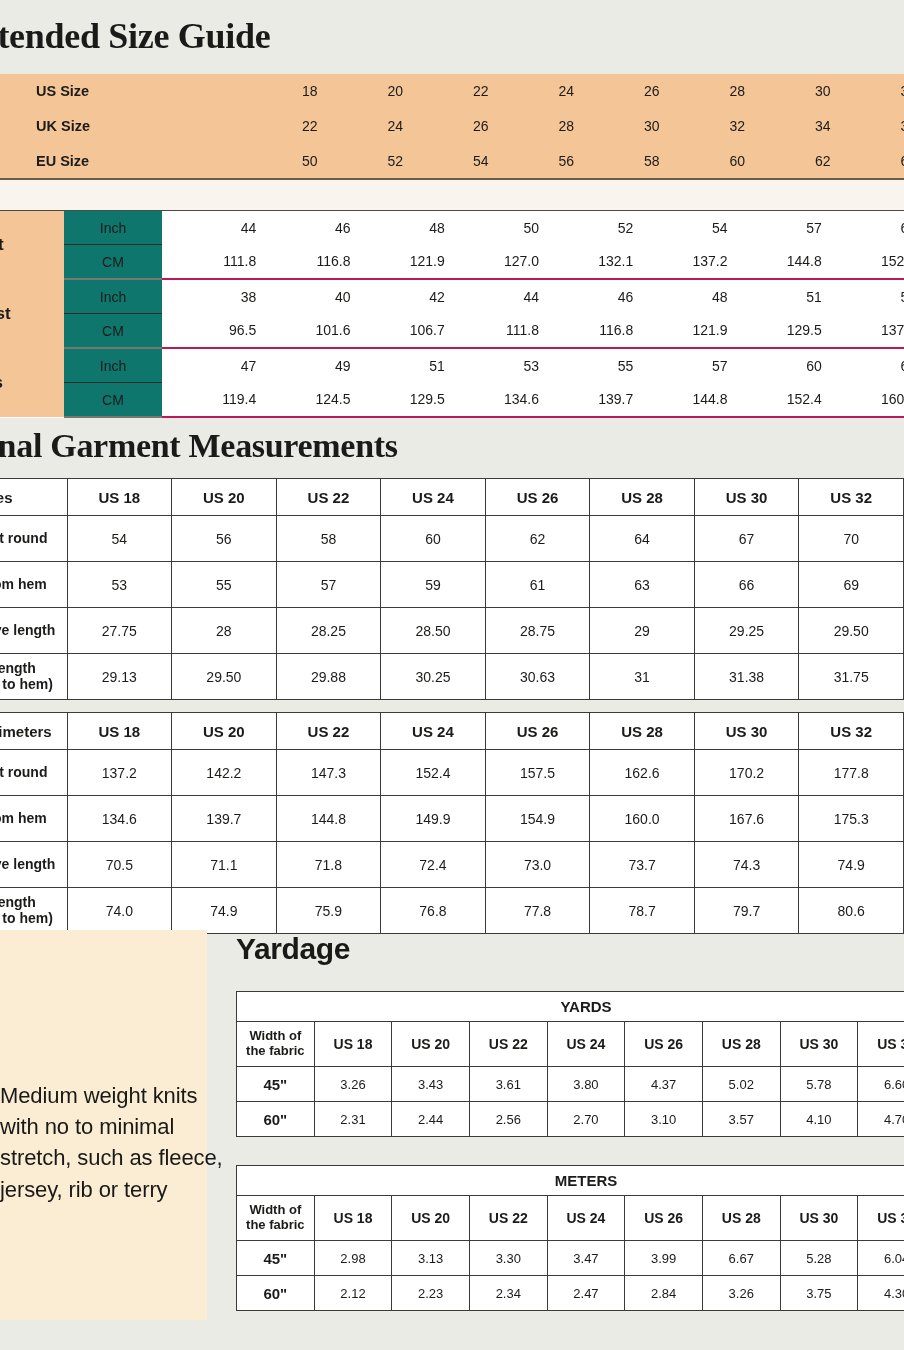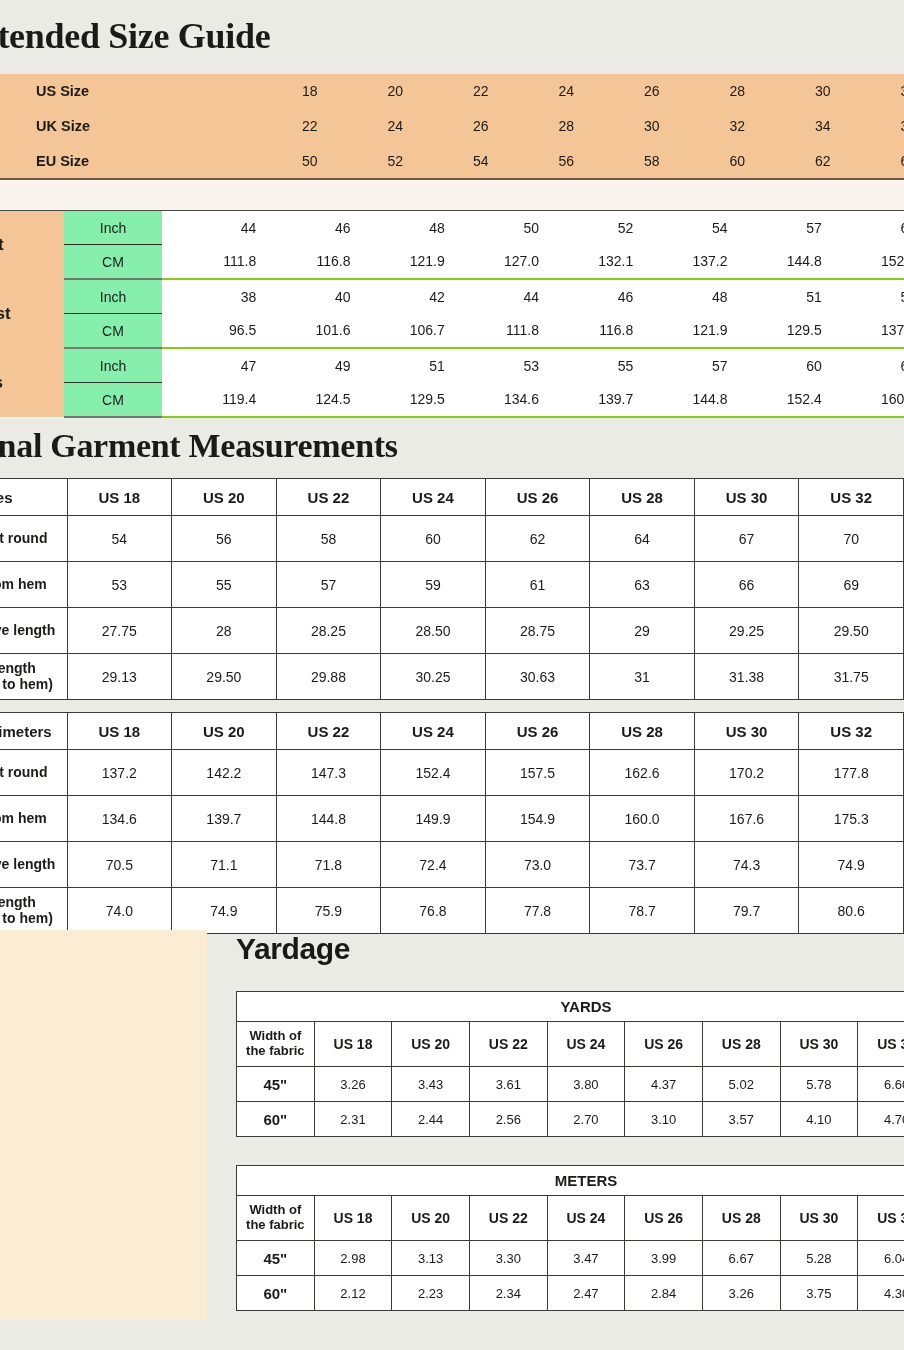--- a/index.html
+++ b/index.html
@@ -100,30 +100,30 @@
   }
   #body-meas td.bm-name {
     background: #f4c596;
     font-weight: bold;
     font-size: 17px;
     text-align: left;
     padding-left: 2px;
     width: 98px;
   }
   #body-meas td.bm-unit {
-    background: #86efac;
+    background: #0f766e;
     font-size: 14px;
     width: 98px;
     text-align: center;
   }
   #body-meas td.bm-unit.u-inch {
     border-bottom: 1px solid #2a2a28;
   }
   #body-meas tr.grp-end td {
-    border-bottom: 2px solid #84cc16;
+    border-bottom: 2px solid #be185d;
   }
   #body-meas tr.grp-end td.bm-name,
   #body-meas tr.grp-end td.bm-unit {
     border-bottom: 2px solid #77776f;
   }
   #body-meas tr.first-row td {
     border-top: 1px solid #4a4a45;
   }
 
   
@@ -510,20 +510,21 @@
             <td>77.8</td>
             <td>78.7</td>
             <td>79.7</td>
             <td>80.6</td>
           </tr>
         </tbody>
     </table>
   </div>
 
   <div id="fabrics-panel">
+    <div id="fabrics-body">Medium weight knits with no to minimal stretch, such as fleece, jersey, rib or terry</div>
   </div>
 
   <div id="title-yardage">Yardage</div>
 
   <div class="yard-wrap" id="yards-tbl">
     <table>
       <tbody id="yards-body">
           <tr>
             <td class="y-title" colspan="9">YARDS</td>
           </tr>

